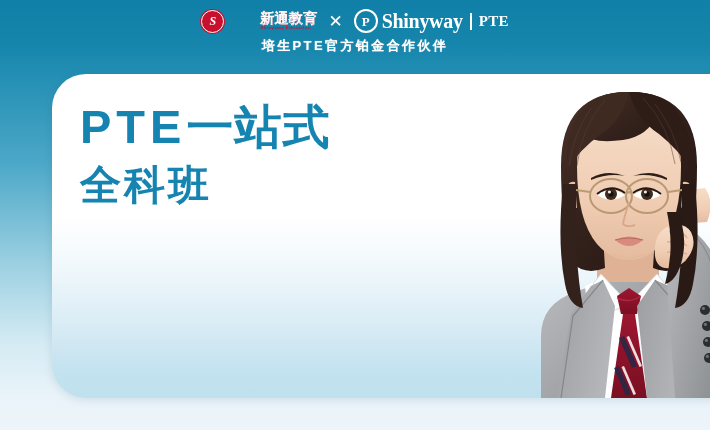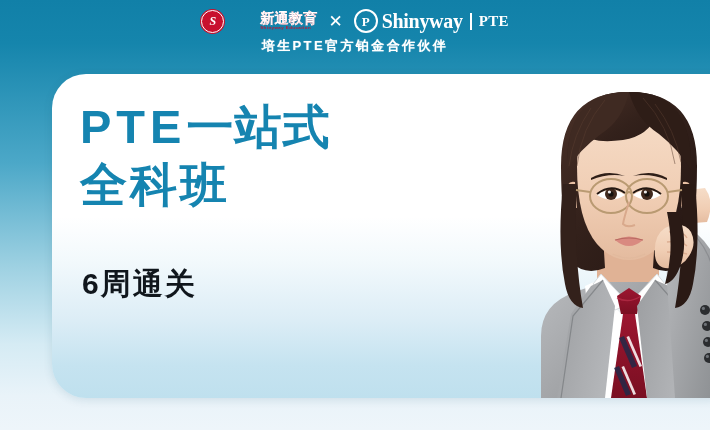--- a/index.html
+++ b/index.html
@@ -85,21 +85,21 @@
   }
 
   .title-block{position:absolute;left:28px;top:24px;}
   .t-line1{
     color:#1584b0;font-weight:bold;font-size:47px;line-height:58px;
     letter-spacing:1px;white-space:nowrap;
     text-shadow:1.6px 1.6px 0 rgba(255,255,255,.85);
   }
   .t-line1 .en{letter-spacing:5px;}
   .t-line2{
-    color:#1584b0;font-weight:bold;font-size:47px;line-height:58px;
+    color:#1584b0;font-weight:bold;font-size:41px;line-height:58px;
     letter-spacing:3px;white-space:nowrap;
     text-shadow:1.6px 1.6px 0 rgba(255,255,255,.85);
   }
   .sub-line{
     position:absolute;left:30px;top:192px;
     color:#10161c;font-weight:bold;font-size:30px;line-height:36px;
     letter-spacing:2px;white-space:nowrap;
   }
 
   
@@ -143,21 +143,20 @@
     <div class="sub-cn">培生PTE官方铂金合作伙伴</div>
   </div>
 
   <div class="card">
 
     <div class="title-block">
       <div class="t-line1"><span class="en">PTE</span><span>一站式</span></div>
       <div class="t-line2">全科班</div>
     </div>
 
-    <div class="sub-line">6周通关</div>
 
     <div class="model">
       <svg viewBox="0 0 250 324" xmlns="http://www.w3.org/2000/svg">
         <defs>
           <linearGradient id="hairG" x1="0" y1="0" x2="1" y2="1">
             <stop offset="0%" stop-color="#4a3128"></stop>
             <stop offset="45%" stop-color="#33211b"></stop>
             <stop offset="100%" stop-color="#241512"></stop>
           </linearGradient>
           <linearGradient id="skinG" x1="0" y1="0" x2="0" y2="1">

